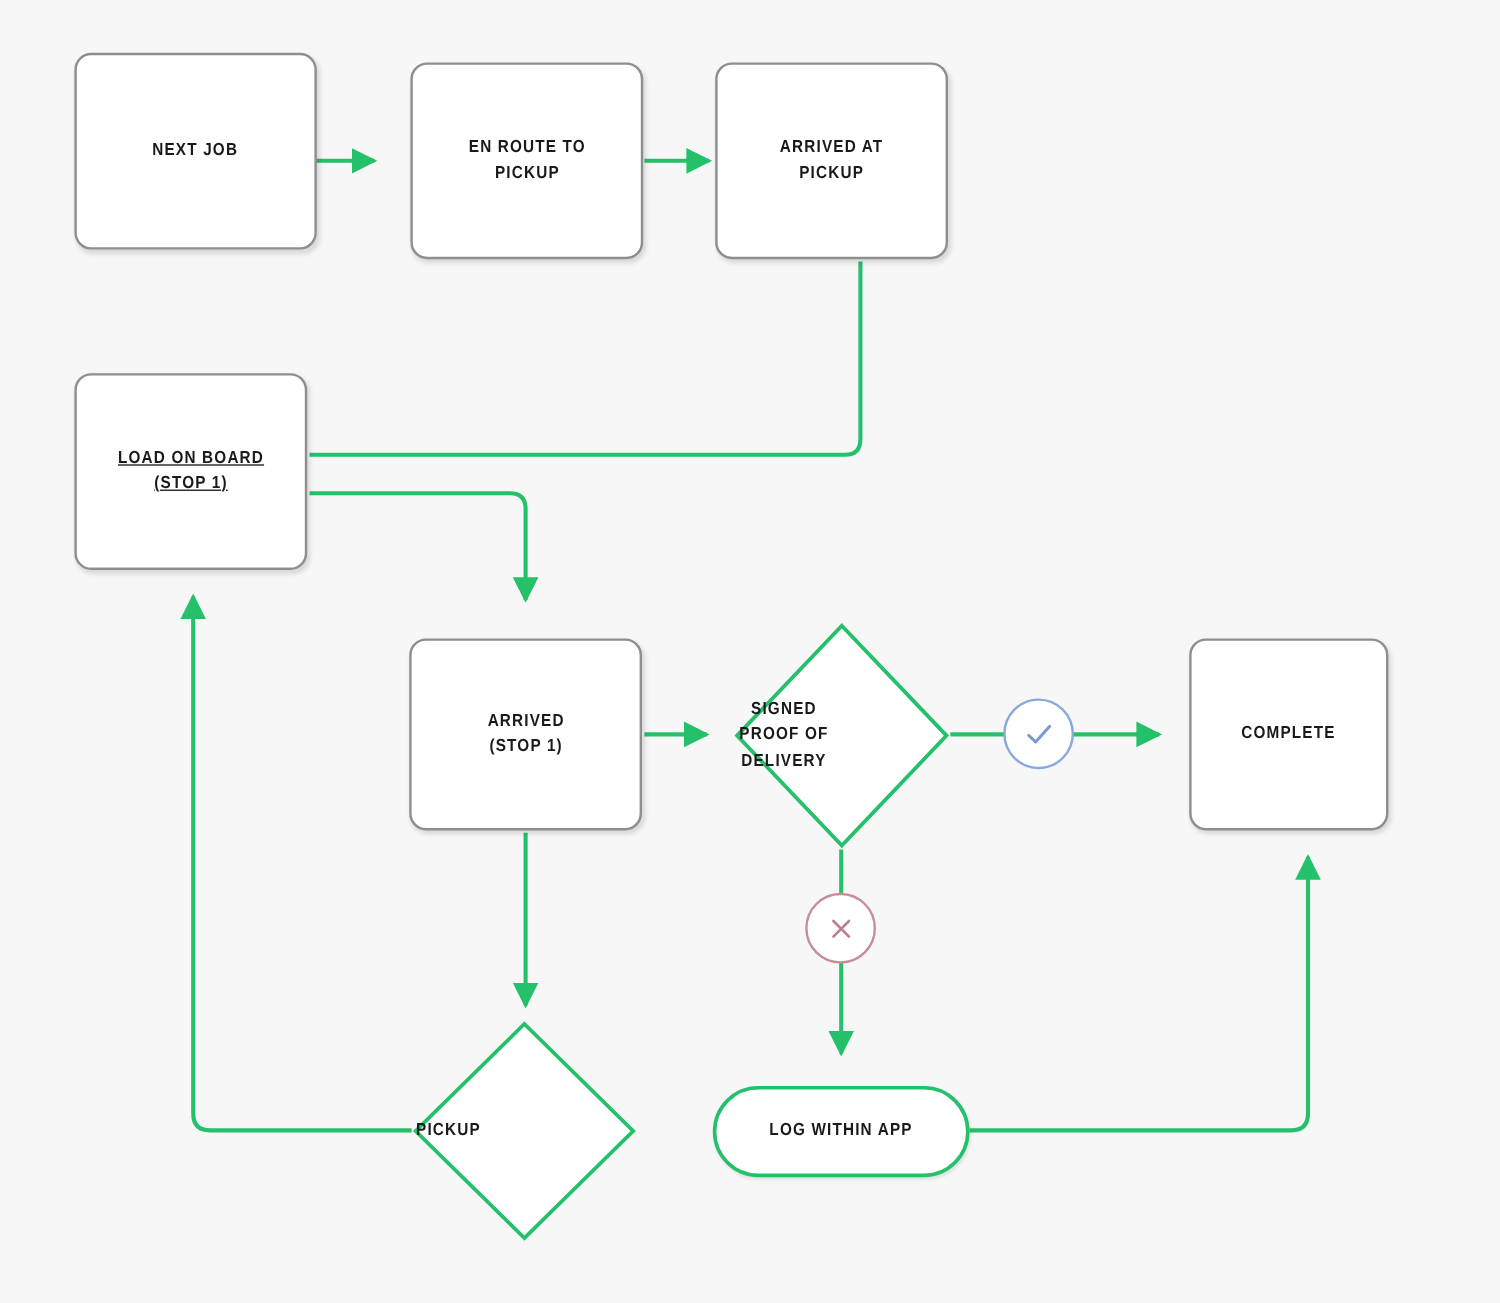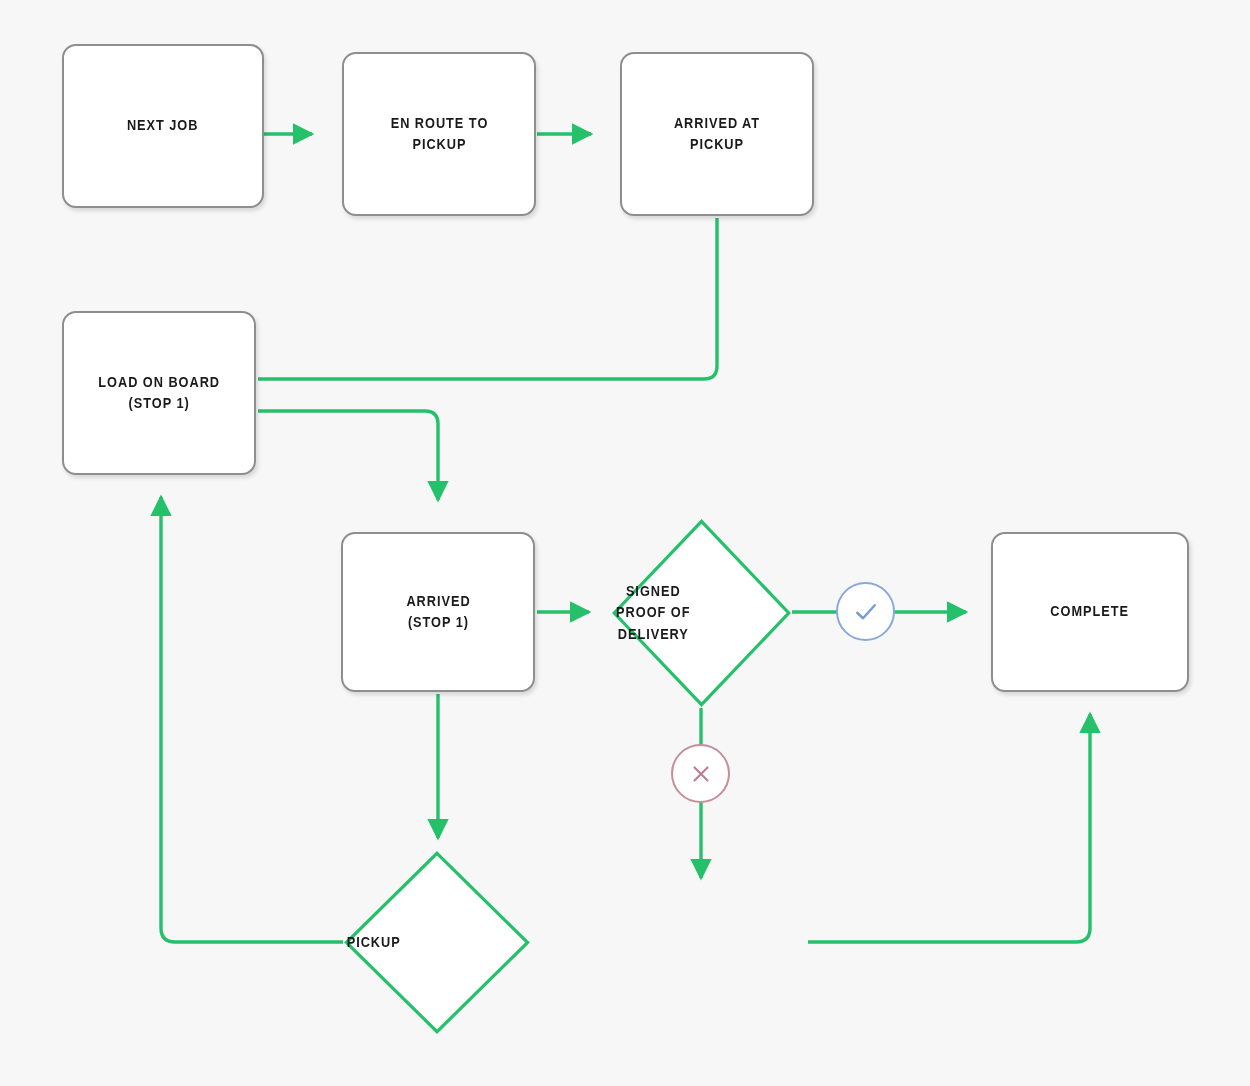--- a/index.html
+++ b/index.html
@@ -116,39 +116,42 @@
 
   <div class="node rect" style="left: 62px; top: 44px; width: 202px; height: 164px;">
     <span class="lbl">NEXT JOB</span>
   </div>
 
   <div class="node rect" style="left: 342px; top: 52px; width: 194px; height: 164px;">
     <span class="lbl">EN ROUTE TO
 PICKUP</span>
   </div>
 
-  <div class="node rect" style="left: 620px; top: 52px; width: 194px; height: 164px;">
+  <div class="node rect" style="left: 596px; top: 52px; width: 194px; height: 164px;">
     <span class="lbl">ARRIVED AT
 PICKUP</span>
   </div>
 
-  <div class="node rect" style="left: 62px; top: 311px; width: 194px; height: 164px;">
+  <div class="node rect" style="left: 62px; top: 311px; width: 194px; height: 164px; text-decoration: underline;">
     <span class="lbl">LOAD ON BOARD
 (STOP 1)</span>
   </div>
 
   <div class="node rect" style="left: 341px; top: 532px; width: 194px; height: 160px; align-items: center;">
     <span class="lbl">ARRIVED
 (STOP 1)</span>
   </div>
 
-  <div class="node rect" style="left: 991px; top: 532px; width: 198px; height: 160px;">
+  <div class="node rect" style="left: 991px; top: 532px; width: 166px; height: 160px;">
     <span class="lbl">COMPLETE</span>
   </div>
 
+  <div class="node pill" style="left: 594px; top: 905px; width: 214px; height: 76px;">
+    <span class="lbl">LOG WITHIN APP</span>
+  </div>
 
   <div class="diamond-wrap" style="left: 611px; top: 518px; width: 181px; height: 190px;">
     <svg viewBox="0 0 100 100" preserveAspectRatio="none">
       <polygon points="50,1.8 98.2,50 50,98.2 1.8,50" fill="#ffffff" stroke="#24c06a" stroke-width="3.2" vector-effect="non-scaling-stroke"></polygon>
     </svg>
     <span class="lbl">SIGNED
 PROOF OF
 DELIVERY</span>
   </div>
 

